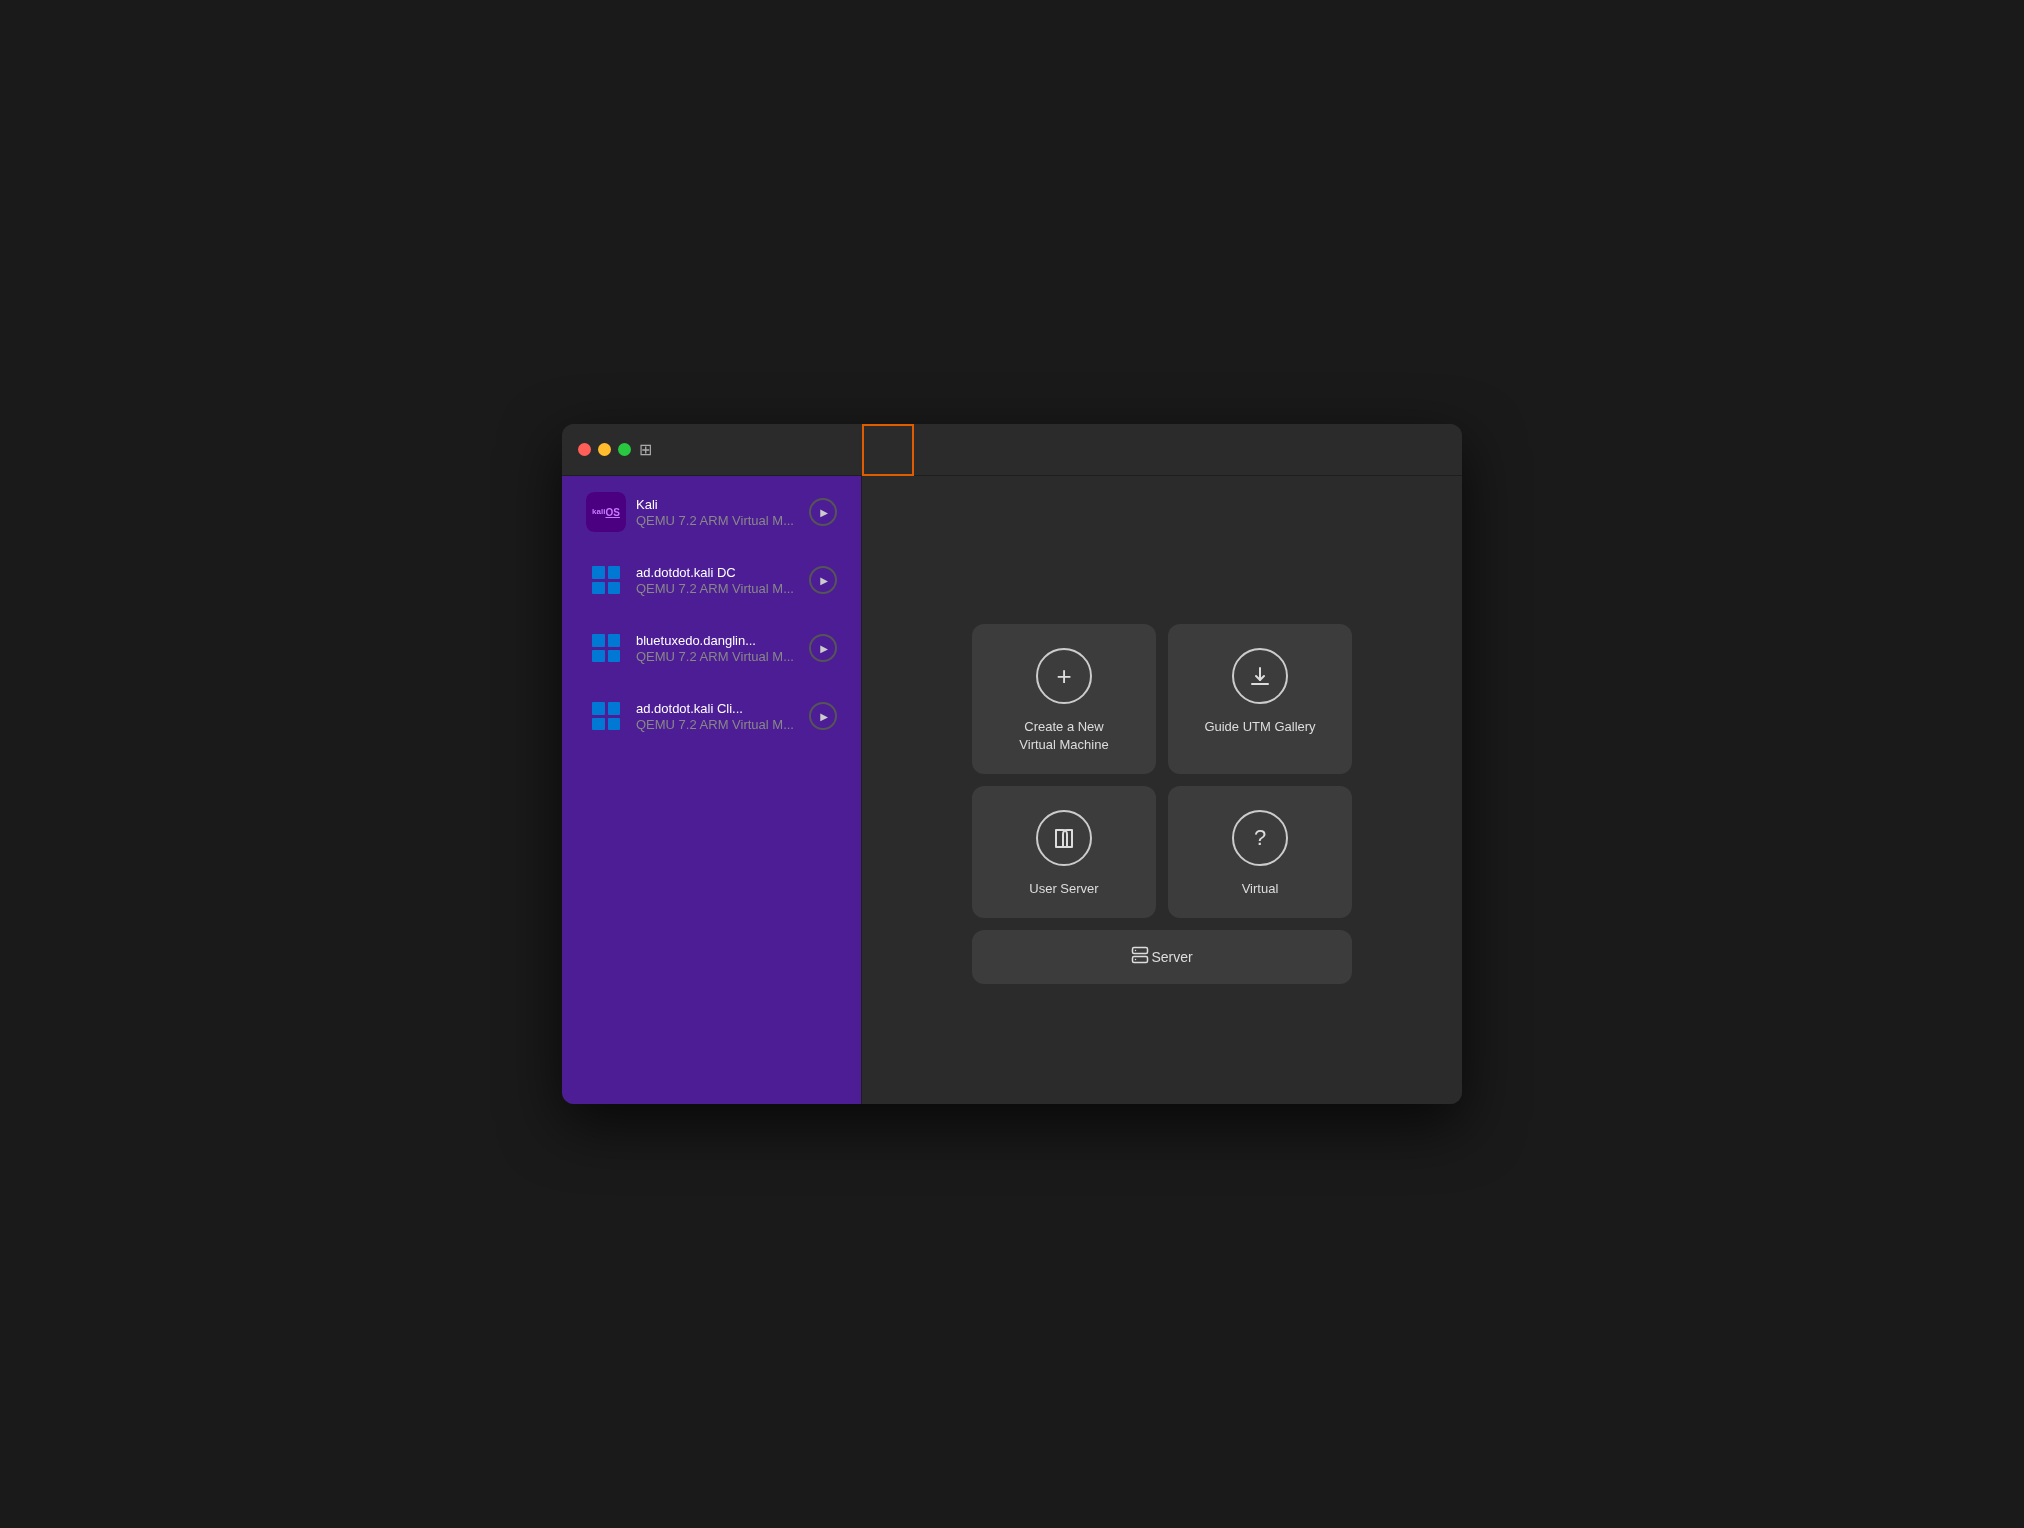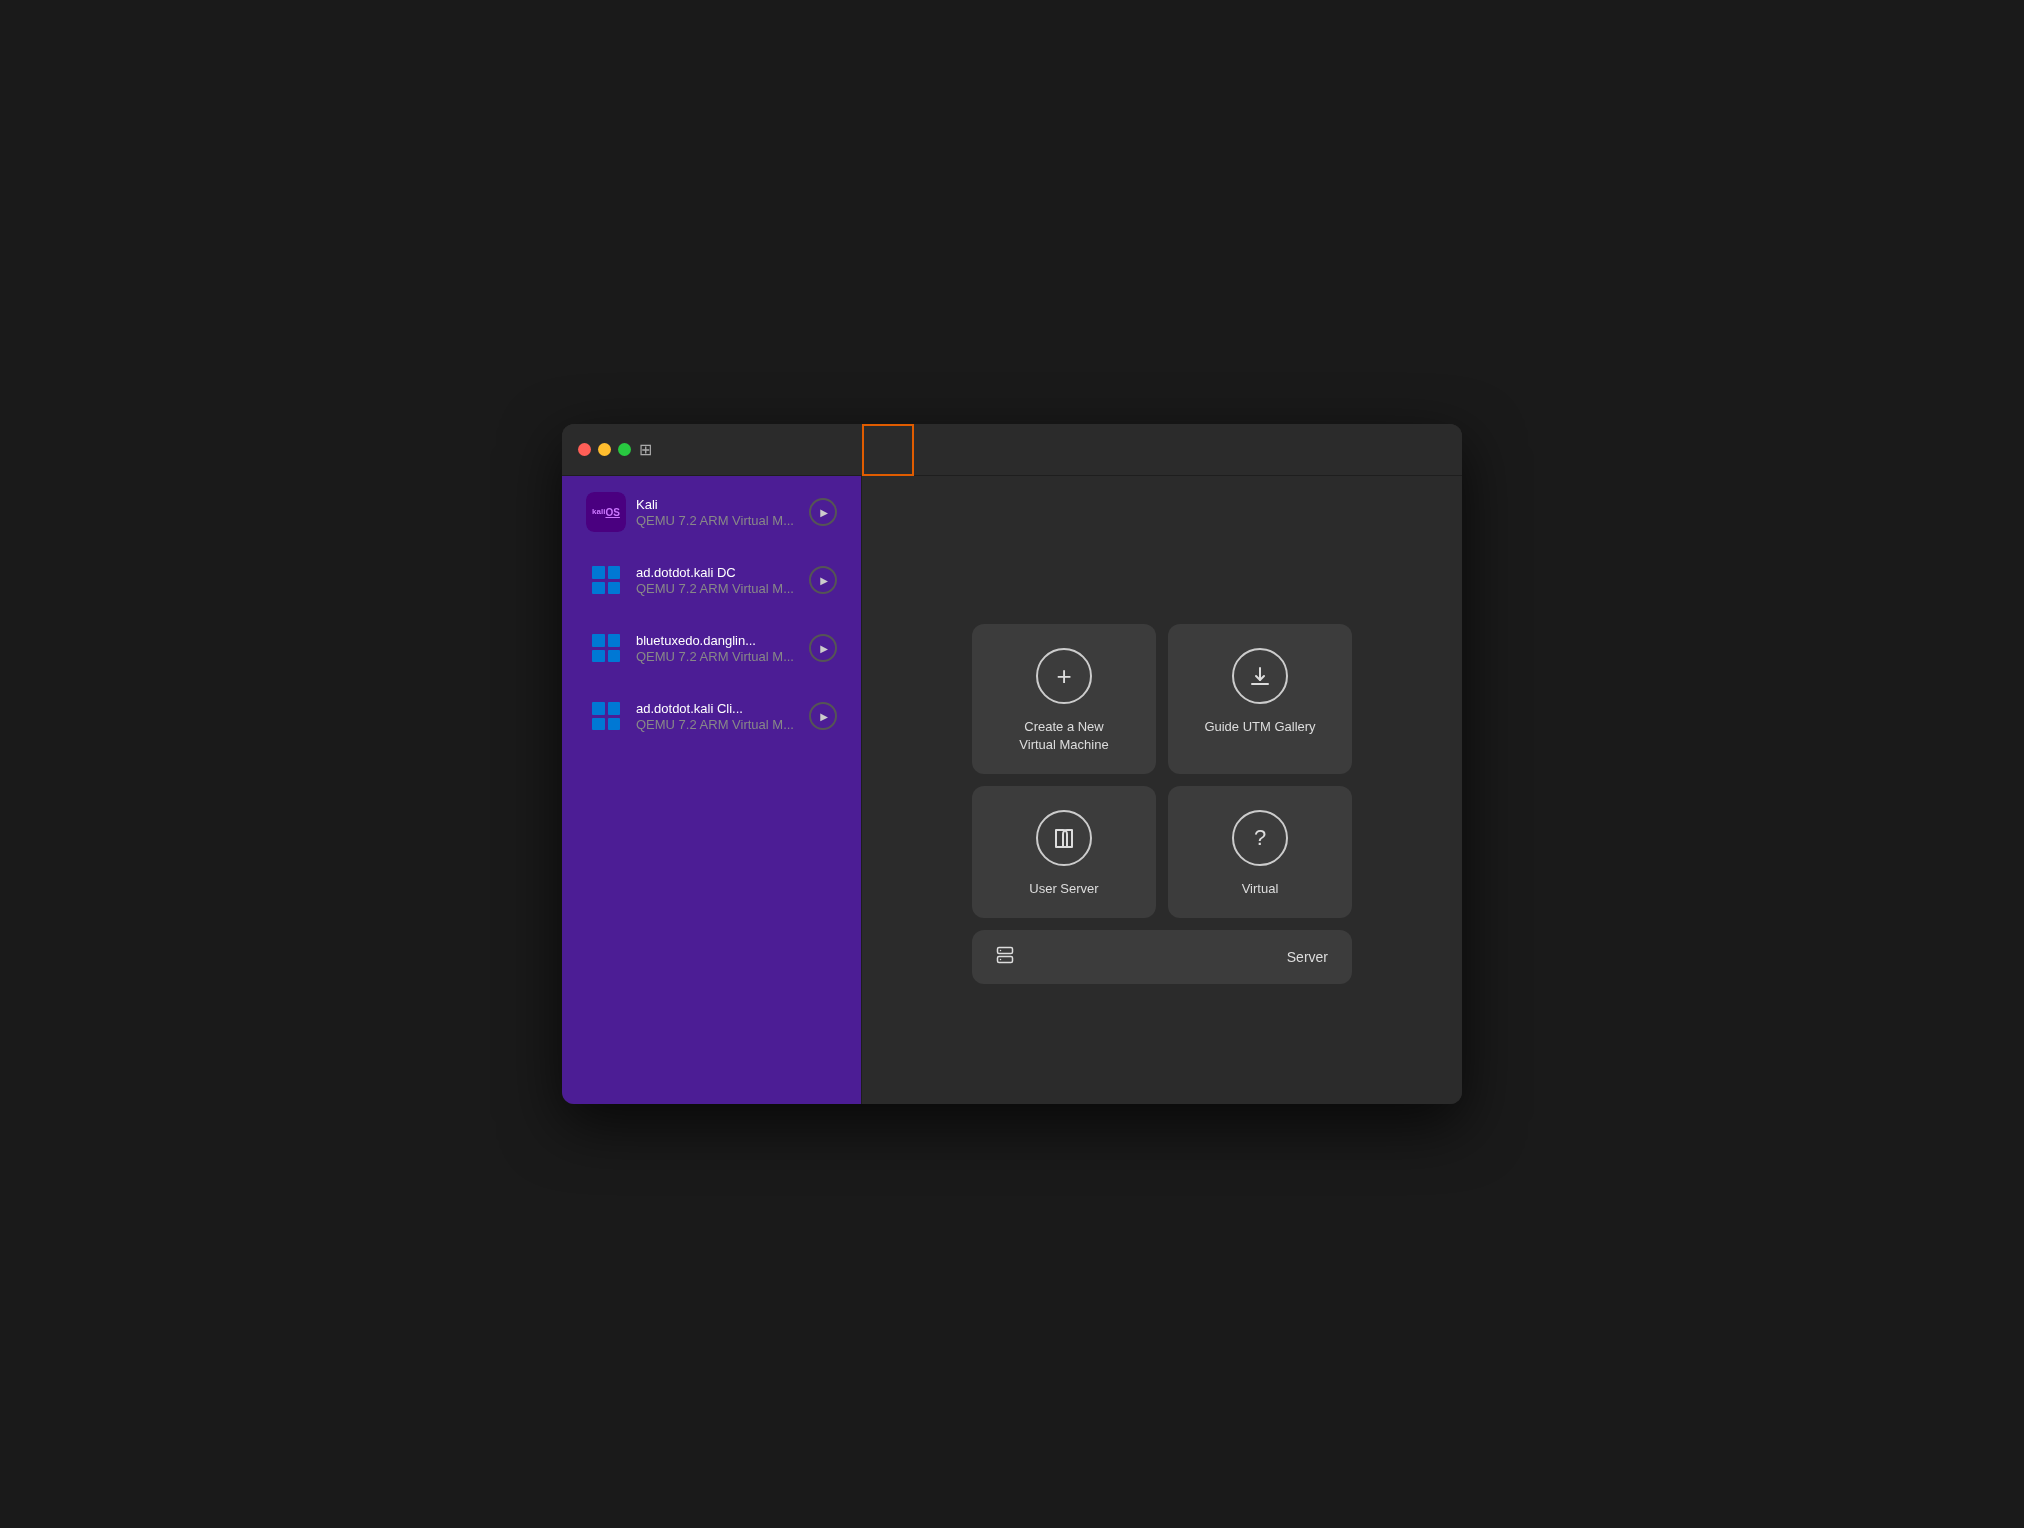--- a/index.html
+++ b/index.html
@@ -258,21 +258,21 @@
     }
 
     .server-button {
       grid-column: 1 / -1;
       background: #3c3c3c;
       border: none;
       border-radius: 12px;
       padding: 16px 24px;
       display: flex;
       align-items: center;
-      justify-content: space-between;
+      justify-content: center;
       gap: 2px;
       cursor: pointer;
       color: #ddd;
       font-size: 14px;
       transition: background 0.15s;
     }
 
     .server-icon {
       font-size: 16px;
     }

